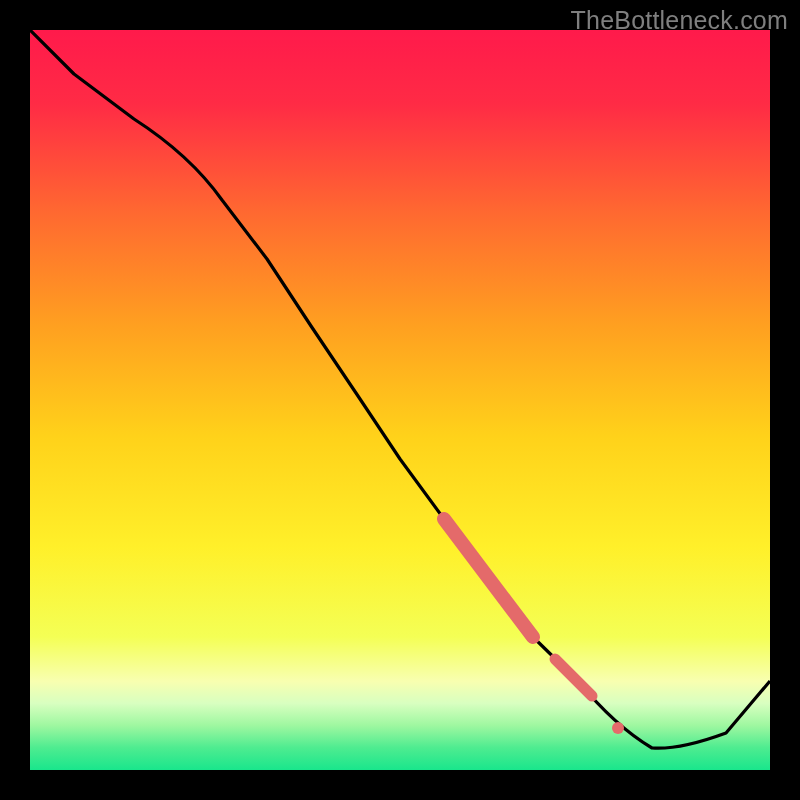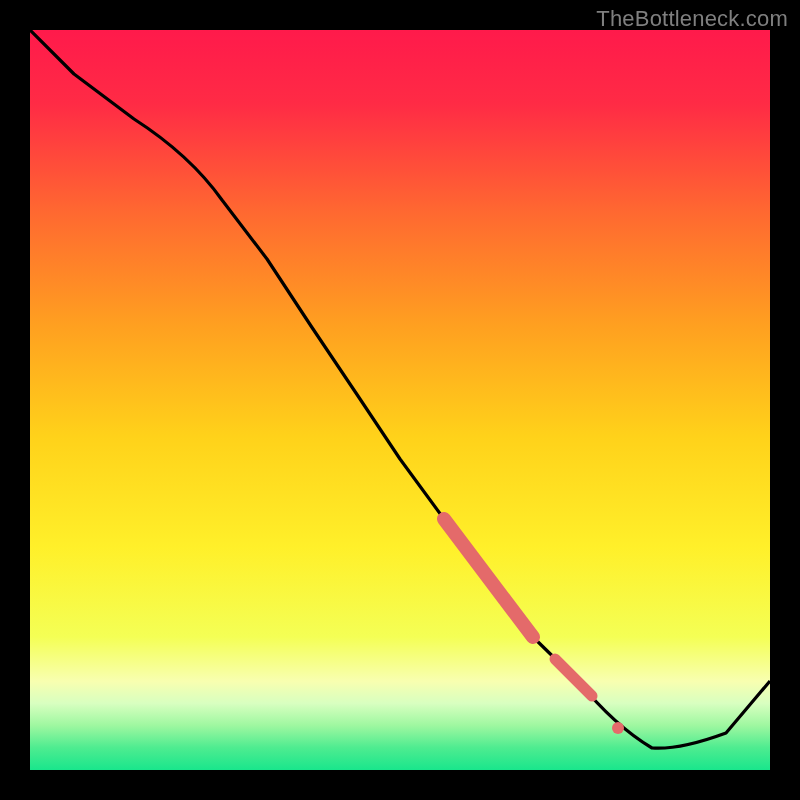--- a/index.html
+++ b/index.html
@@ -35,21 +35,21 @@
     left: 0;
     top: 0;
     width: 100%;
     height: 100%;
   }
   .watermark {
     position: absolute;
     top: 6px;
     right: 12px;
     font-family: Arial, Helvetica, sans-serif;
-    font-size: 22px;
+    font-size: 25px;
     color: #7f7f7f;
     font-weight: 500;
     letter-spacing: 0.2px;
   }
 </style>
 </head>
 <body>
 
 <div class="chart-wrap">
 

